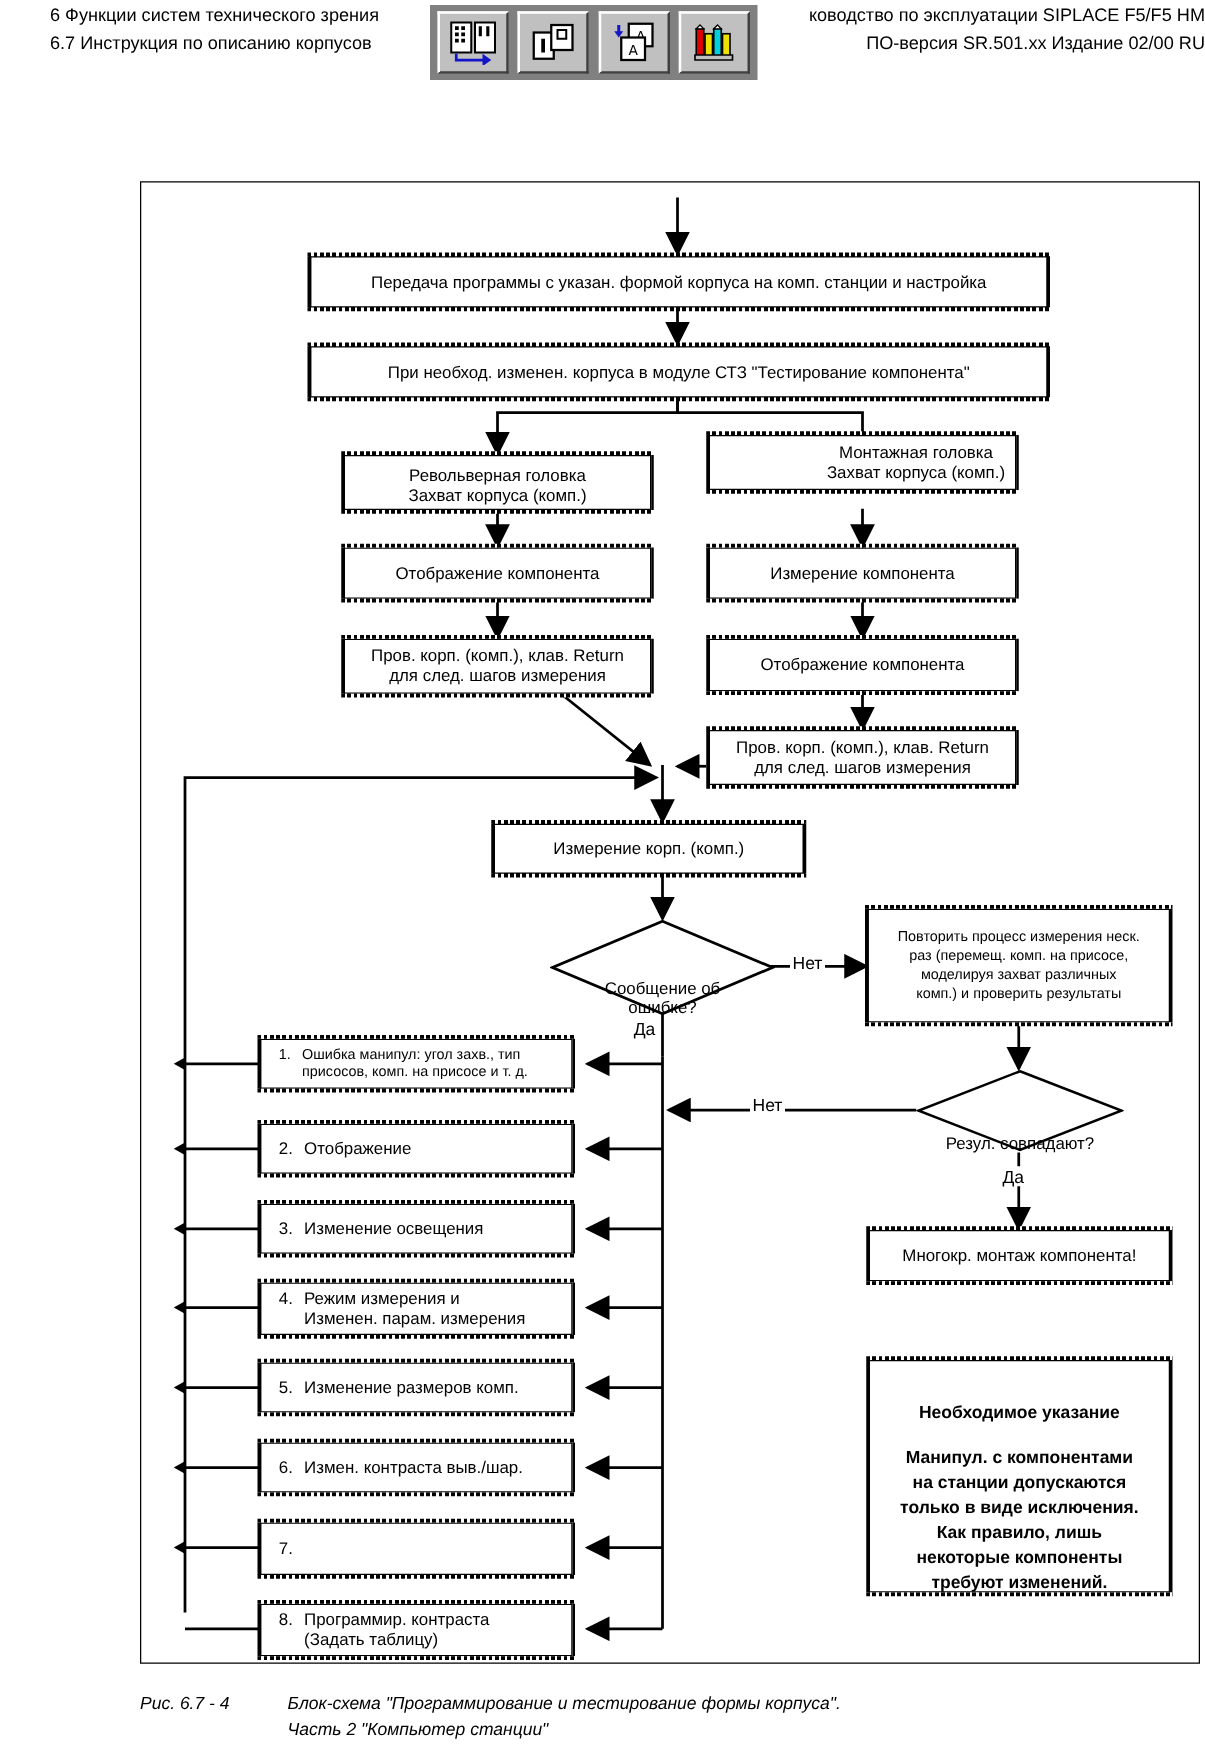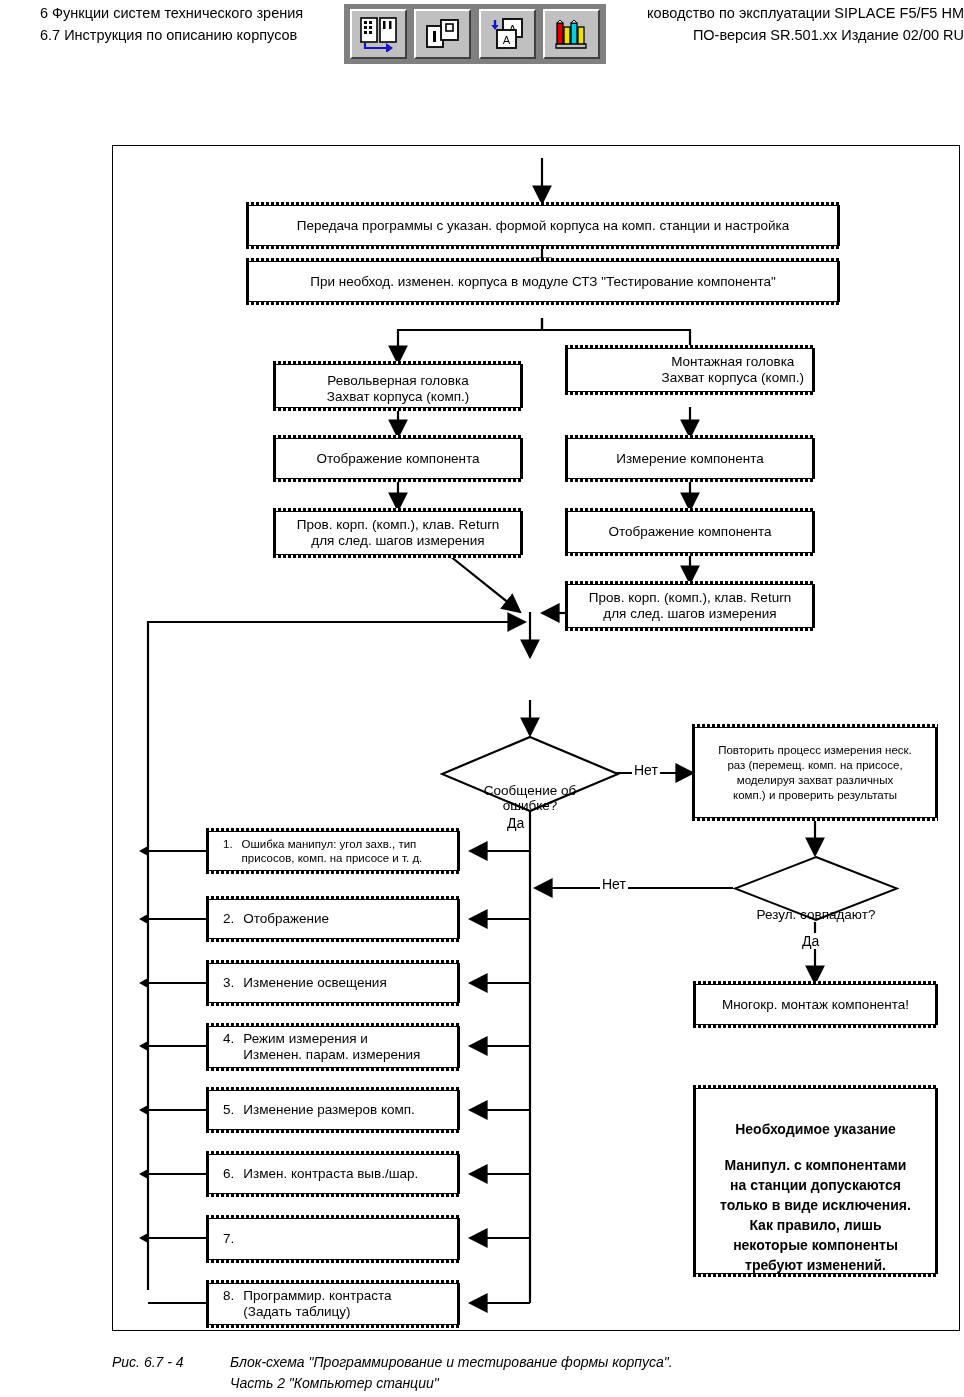--- a/index.html
+++ b/index.html
@@ -243,21 +243,21 @@
       <path d="M148 1233 l-9 5 9 5 z"></path>
     </g>
   </svg>
 
   <div class="box thick" style="left:247px;top:204px;width:592px;height:43px;">
     <span class="bi"></span>
     <span class="bi2"></span>
     <span class="txt">Передача программы с указан. формой корпуса на комп. станции и настройка</span>
   </div>
 
-  <div class="box thick" style="left:247px;top:260px;width:592px;height:43px;">
+  <div class="box thick" style="left:247px;top:276px;width:592px;height:43px;">
     <span class="bi"></span>
     <span class="bi2"></span>
     <span class="txt">При необход. изменен. корпуса в модуле СТЗ "Тестирование компонента"</span>
   </div>
 
   <div class="box" style="left:275px;top:364px;width:246px;height:44px;align-items:flex-end;">
     <span class="bi"></span>
     <span class="bi2"></span>
     <span class="txt">
       <span>Револьверная головка</span><br>
@@ -303,20 +303,25 @@
 
   <div class="box" style="left:567px;top:584px;width:246px;height:44px;">
     <span class="bi"></span>
     <span class="bi2"></span>
     <span class="txt">
       <span>Пров. корп. (комп.), клав. Return</span><br>
       <span>для след. шагов измерения</span>
     </span>
   </div>
 
+  <div class="box thick" style="left:394px;top:658px;width:250px;height:42px;">
+    <span class="bi"></span>
+    <span class="bi2"></span>
+    <span class="txt">Измерение корп. (комп.)</span>
+  </div>
 
   <div class="diamond" style="left:440px;top:735px;width:180px;height:78px;">
     <svg width="180" height="78" viewBox="0 0 180 78">
       <polygon points="90,2 178,39 90,76 2,39" fill="#fff" stroke="#000" stroke-width="2.2"></polygon>
     </svg>
     <div class="dtxt">
       <div>
         <span>Сообщение об</span><br>
         <span>ошибке?</span>
       </div>

